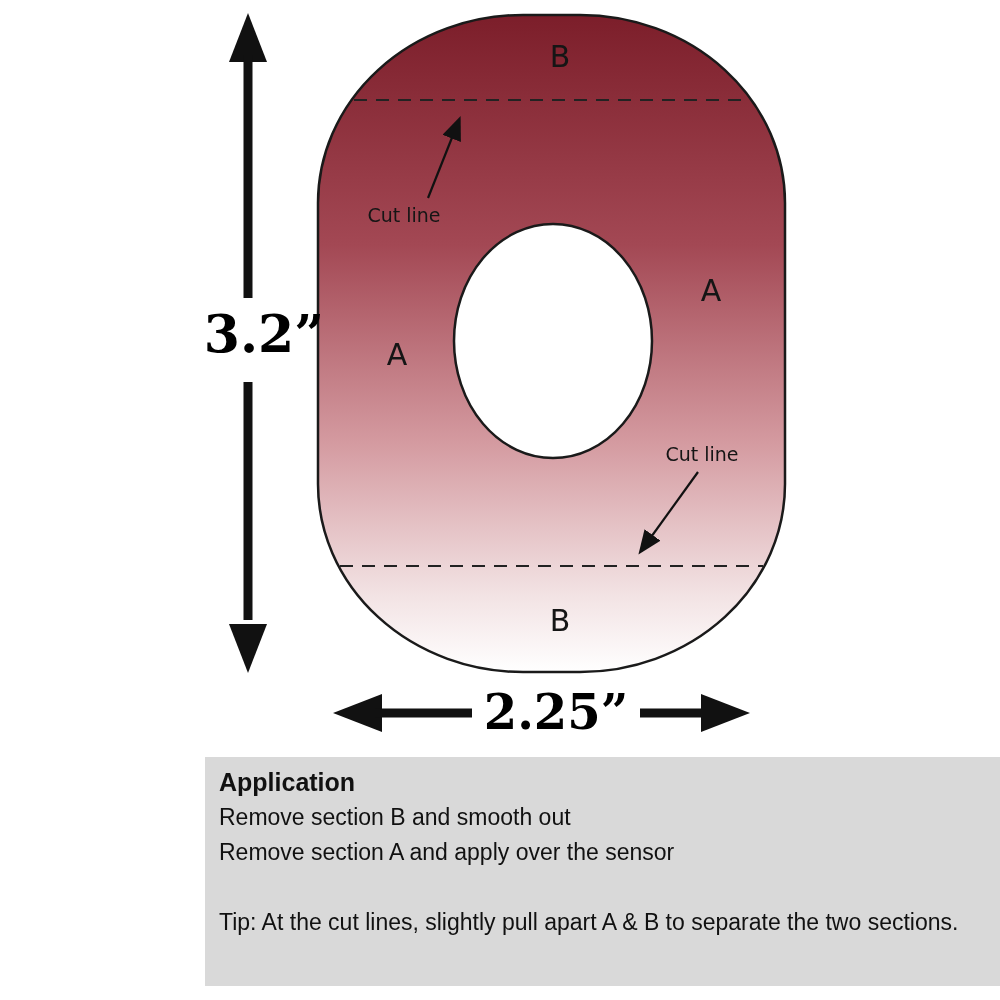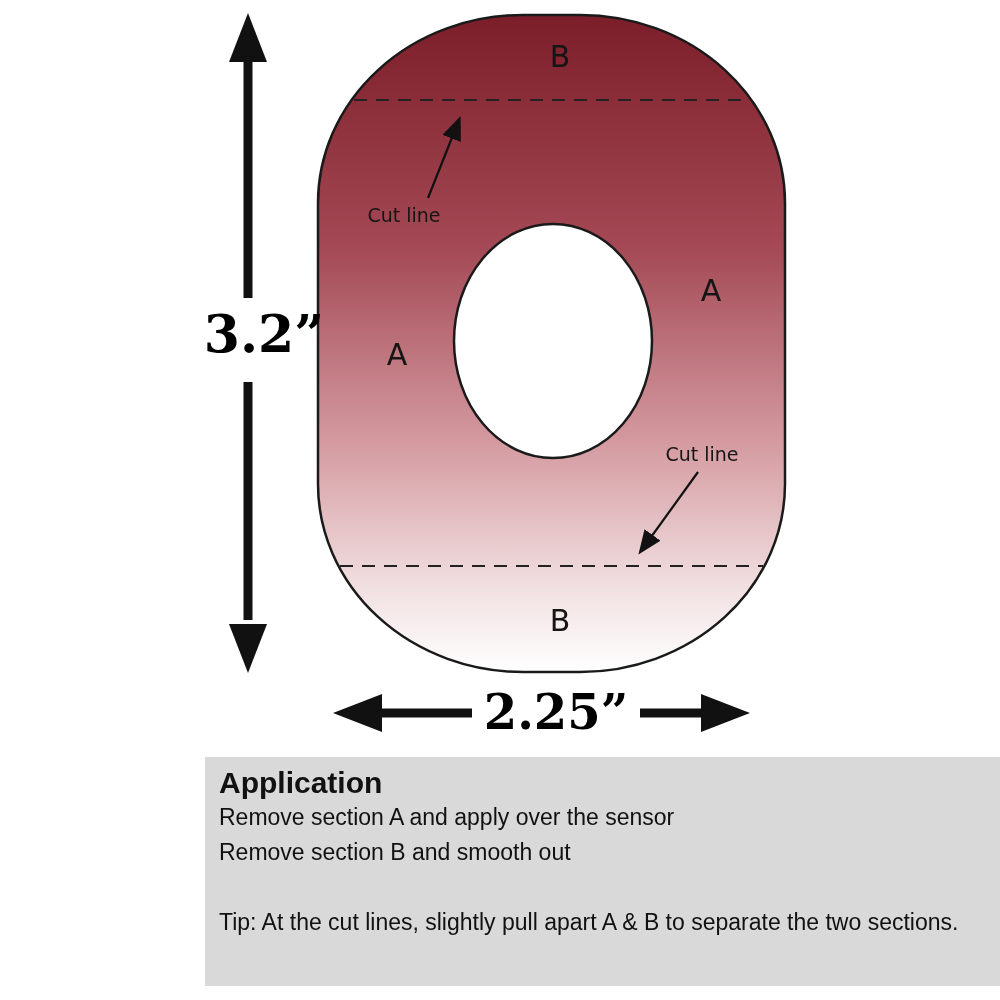--- a/index.html
+++ b/index.html
@@ -10,21 +10,21 @@
   .diagram-svg{position:absolute;left:0;top:0;}
   .sec-label{font-family:"DejaVu Sans", sans-serif;font-size:30px;fill:#151515;}
   .cut-label{font-family:"DejaVu Sans", sans-serif;font-size:19px;fill:#151515;}
   .measure-label{font-family:"DejaVu Serif", serif;font-weight:bold;font-size:52px;fill:#000000;}
   .measure-label-h{font-family:"DejaVu Serif", serif;font-weight:bold;font-size:48px;fill:#000000;}
   .app-box{
     position:absolute;left:205px;top:757px;width:795px;height:229px;
     box-sizing:border-box;padding:8px 16px 10px 14px;
     font-size:23px;line-height:35px;color:#111111;
   }
-  .app-title{font-weight:bold;font-size:30px;}
+  .app-title{font-weight:bold;font-size:25px;}
   .app-spacer{height:35px;}
   .tip-label{font-weight:normal;}
 </style>
 </head>
 <body>
 
 <div class="stage">
 
   <svg class="diagram-svg" width="1000" height="758" viewBox="0 0 1000 758">
     <defs>
@@ -70,19 +70,19 @@
       <polygon points="333,713 382,694 382,732" fill="#111111"></polygon>
       <line x1="375" y1="713" x2="472" y2="713" stroke="#111111" stroke-width="9"></line>
       <line x1="640" y1="713" x2="705" y2="713" stroke="#111111" stroke-width="9"></line>
       <polygon points="750,713 701,694 701,732" fill="#111111"></polygon>
       <text class="measure-label-h" x="556" y="729" text-anchor="middle">2.25”</text>
     </g>
   </svg>
 
   <div class="app-box" style="background:#d9d9d9;">
     <div class="app-title">Application</div>
+    <div class="app-line">Remove section B and smooth out</div>
     <div class="app-line">Remove section A and apply over the sensor</div>
-    <div class="app-line">Remove section B and smooth out</div>
     <div class="app-spacer"></div>
     <div class="app-line"><span class="tip-label">Tip</span><span>: At the cut lines, slightly pull apart A &amp; B to separate the two sections.</span></div>
   </div>
 
 </div>
 
 </body></html>

